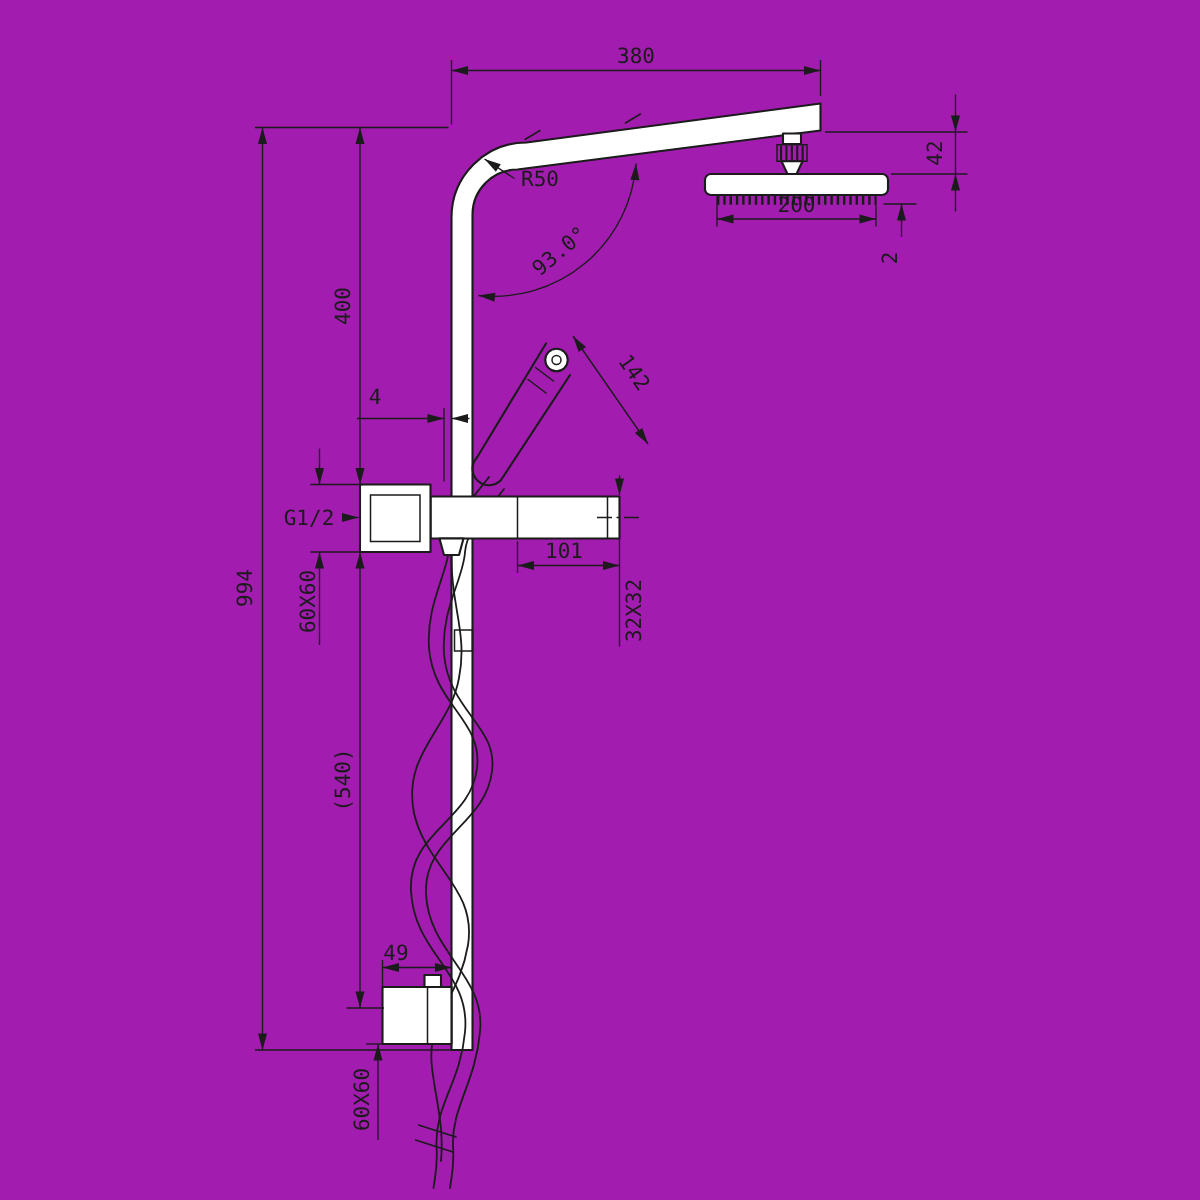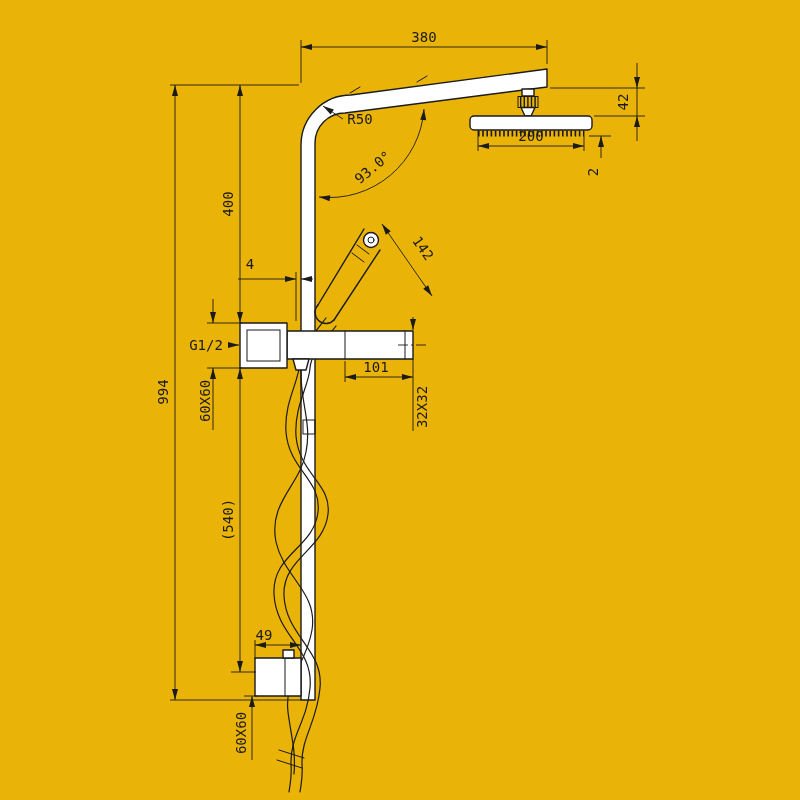--- a/index.html
+++ b/index.html
@@ -1,16 +1,16 @@
 <!DOCTYPE html>
 <html><head>
 <meta charset="utf-8">
 <style>
   html,body{margin:0;padding:0;background:#ffffff;}
-  .canvas{position:relative;width:800px;height:800px;background:#eab308;overflow:hidden;}
+  .canvas{position:relative;width:800px;height:800px;background:#a21caf;overflow:hidden;}
   svg{position:absolute;left:0;top:0;}
   .outline{fill:none;stroke:#1b1b1b;stroke-width:1.4;stroke-linejoin:round;stroke-linecap:round;}
   .fillw{fill:#ffffff;stroke:#1b1b1b;stroke-width:1.4;stroke-linejoin:round;}
   .thin{fill:none;stroke:#1b1b1b;stroke-width:1;stroke-linecap:round;}
   .hose{fill:none;stroke:#1b1b1b;stroke-width:1.2;stroke-linecap:round;}
   .dim{fill:none;stroke:#1b1b1b;stroke-width:0.9;}
   .cl{fill:none;stroke:#1b1b1b;stroke-width:0.9;stroke-dasharray:10 3 2 3;}
   .nozzle{fill:none;stroke:#1b1b1b;stroke-width:6;stroke-dasharray:1.6 2.6;}
   .knurl{fill:none;stroke:#1b1b1b;stroke-width:10;stroke-dasharray:1.4 2.2;}
   text{font-family:"DejaVu Sans Mono","Liberation Mono",monospace;font-size:14px;fill:#1b1b1b;}

